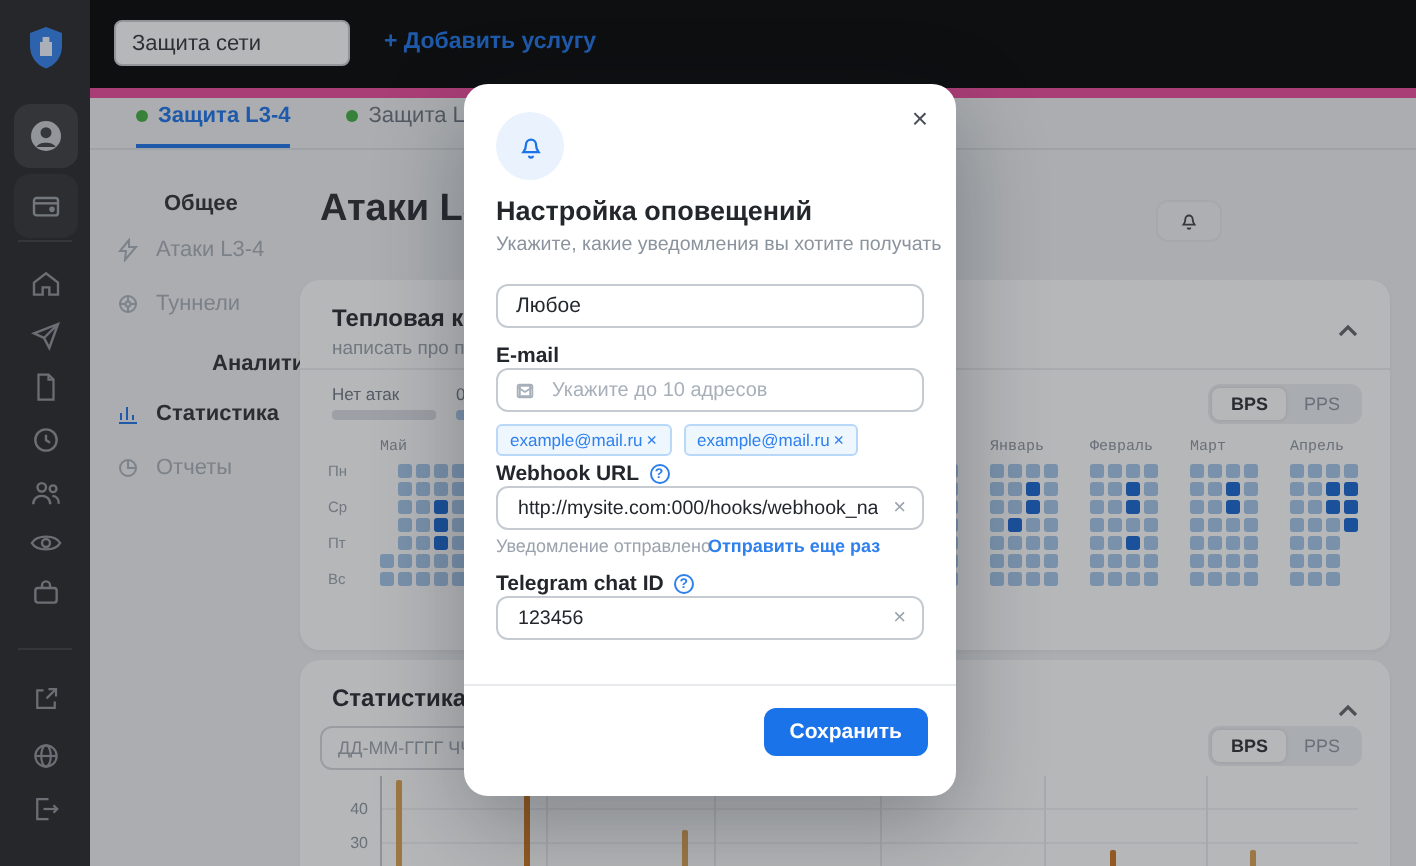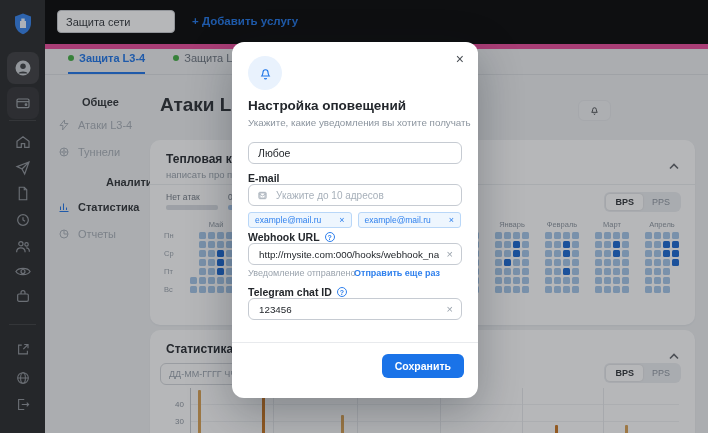--- a/index.html
+++ b/index.html
@@ -43,21 +43,21 @@
   .toggle .seg.active{background:#fff;color:#2a2e33;font-weight:700;box-shadow:0 0 2px rgba(0,0,0,0.12);}
   
   #hm-legend{position:absolute;left:16px;top:52px;display:flex;gap:10px;}
   .legend-item{display:flex;flex-direction:column;gap:3px;}
   .legend-label{font-size:8.5px;color:#6d7680;}
   .legend-swatch{width:52px;height:5px;border-radius:2px;}
   #hm-rows{position:absolute;left:14px;top:92px;width:22px;text-align:left;}
   .hm-row-label{height:9px;line-height:8px;font-size:7.5px;color:#98a1ab;}
   #hm-left{position:absolute;left:40px;top:80px;}
   #hm-right{position:absolute;right:16px;top:80px;display:flex;gap:16px;}
-  .hm-month{display:flex;flex-direction:column;align-items:center;}
+  .hm-month{display:flex;flex-direction:column;align-items:flex-start;font-family:Liberation Mono, monospace;}
   .hm-month-label{font-size:7.5px;color:#8b949e;height:12px;}
   .hm-grid{display:grid;gap:2px;}
   .hm-cell{width:7px;height:7px;border-radius:1.5px;background:transparent;}
   
   .date-input{position:absolute;left:10px;top:33px;width:110px;height:22px;border:1px solid #d4d7db;border-radius:6px;
     font-size:9px;color:#9aa3ad;padding:0 8px;box-sizing:border-box;font-family:"Liberation Sans",sans-serif;background:#fff;}
   .date-input::placeholder{color:#9aa3ad;}
   #y-ticks{position:absolute;left:18px;top:58px;width:18px;height:60px;}
   .y-tick{position:absolute;right:2px;font-size:8px;color:#8b949e;}
   .y-axis{position:absolute;left:40px;top:58px;width:1px;height:72px;background:#c4c8cd;}
@@ -77,21 +77,21 @@
   .qmark{display:inline-block;width:10px;height:10px;border-radius:50%;border:1px solid #2f80ed;color:#2f80ed;
     font-size:7px;line-height:10px;text-align:center;font-weight:700;box-sizing:border-box;}
   .m-select{position:absolute;left:16px;top:100px;width:214px;height:22px;border:1px solid #c6cbd2;border-radius:6px;
     display:flex;align-items:center;justify-content:space-between;padding:0 9px;font-size:10.5px;color:#23272c;box-sizing:border-box;background:#fff;}
   .m-input-wrap{position:absolute;left:16px;width:214px;height:22px;border:1px solid #c6cbd2;border-radius:6px;
     display:flex;align-items:center;padding:0 8px;box-sizing:border-box;background:#fff;gap:6px;}
   .m-input-wrap input{border:none;outline:none;flex:1;font-size:9.8px;color:#23272c;font-family:"Liberation Sans",sans-serif;min-width:0;background:transparent;}
   .m-input-wrap input::placeholder{color:#a7b0ba;font-size:10px;}
   .clear-x{font-size:11px;color:#9aa3ad;line-height:1;}
   #email-chips{position:absolute;left:16px;top:170px;display:flex;gap:6px;}
-  .chip{display:flex;align-items:center;gap:18px;border:1px solid #b9d7f8;background:#eef6fe;color:#2f80ed;
+  .chip{display:flex;align-items:center;gap:2px;border:1px solid #b9d7f8;background:#eef6fe;color:#2f80ed;
     font-size:8.5px;padding:2px 6px;border-radius:3px;}
   .chip-x{font-size:9px;color:#2f80ed;}
   .m-status{position:absolute;left:16px;top:226px;font-size:9px;color:#9aa3ad;}
   .m-resend{position:absolute;left:122px;top:226px;font-size:9px;color:#2f80ed;font-weight:600;}
   .m-testlink{position:absolute;left:16px;top:281px;font-size:9.5px;color:#2f80ed;}
   .m-footdiv{position:absolute;left:0;right:0;top:300px;height:1px;background:#e8eaed;}
   .m-actions{position:absolute;right:14px;top:312px;display:flex;gap:8px;}
   .btn{height:24px;padding:0 13px;border-radius:6px;font-size:10.5px;font-weight:700;display:flex;align-items:center;border:none;font-family:"Liberation Sans",sans-serif;}
   .btn.cancel{background:#eef0f2;color:#23272c;}
   .btn.save{background:#1a73e8;color:#fff;}

